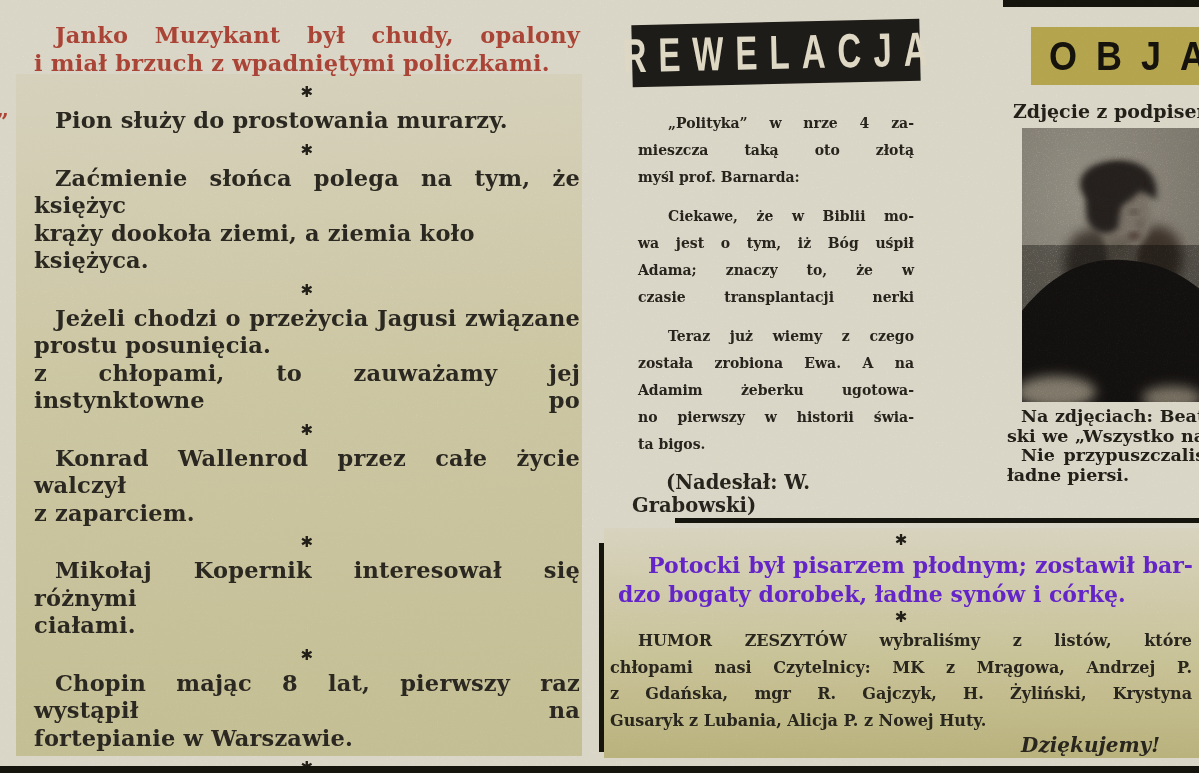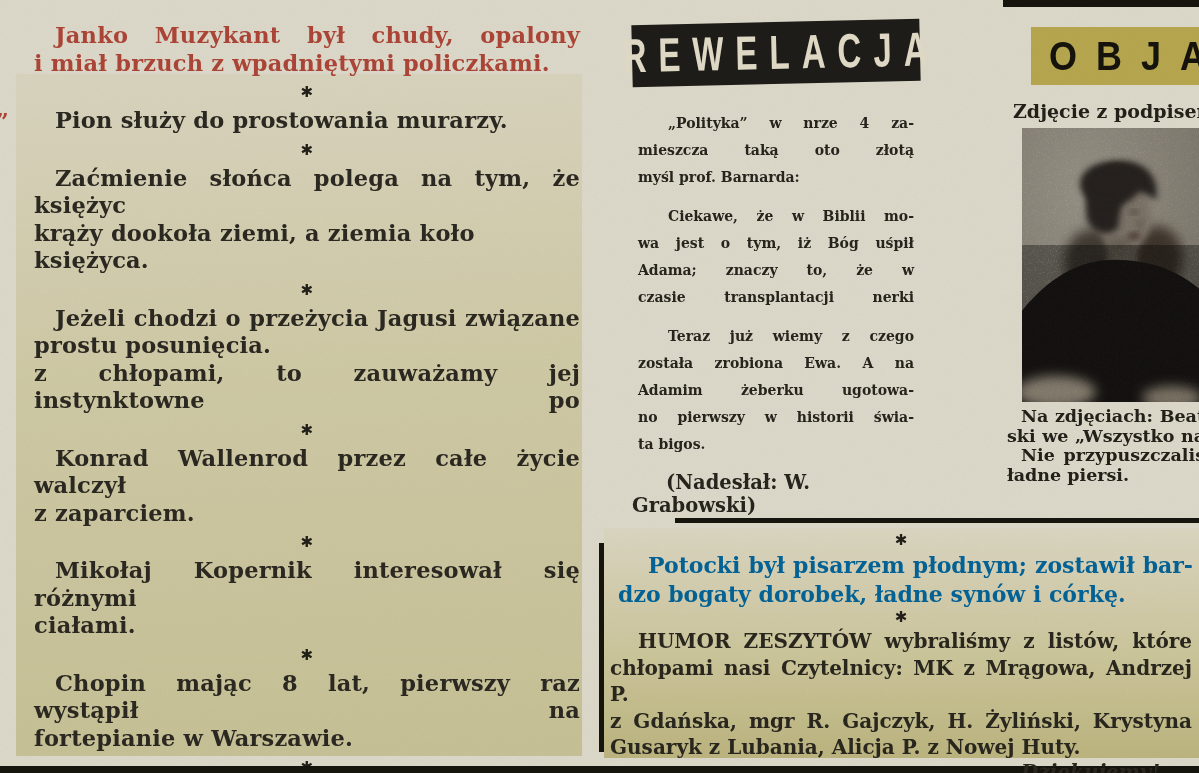--- a/index.html
+++ b/index.html
@@ -80,26 +80,26 @@
     font-size:17.5px;line-height:19.5px;font-weight:bold;color:#26231c;
   }
   .photo-caption .line.indent{text-indent:14px;}
   
   .bottom-sec{position:absolute;left:610px;top:531px;width:582px;}
   .bot-sep{
     text-align:center;font-size:15px;line-height:14px;color:#24221b;
     height:14px;margin:2px auto 4px;
   }
   .potocki{
-    font-size:22px;line-height:28.5px;font-weight:bold;color:#0369a1;
+    font-size:22px;line-height:28.5px;font-weight:bold;color:#6d28d9;
     width:575px;margin:2px 0 0 8px;
   }
   .potocki .line.indent{text-indent:30px;}
   .humor{
-    font-size:20px;line-height:26.5px;font-weight:bold;color:#2d2a21;
+    font-size:16px;line-height:26.5px;font-weight:bold;color:#2d2a21;
     width:582px;margin:4px 0 0 0;
   }
   .humor .line.indent{text-indent:28px;}
   .thanks{
     font-size:20px;line-height:22px;font-weight:bold;font-style:italic;
     text-align:right;padding-right:32px;color:#2d2a21;
   }
   
   .edge-mark{position:absolute;left:-4px;top:108px;color:#b84a3b;font-weight:bold;font-size:22px;}
   .grain{position:absolute;left:0;top:0;width:1199px;height:773px;opacity:.07;pointer-events:none;}

